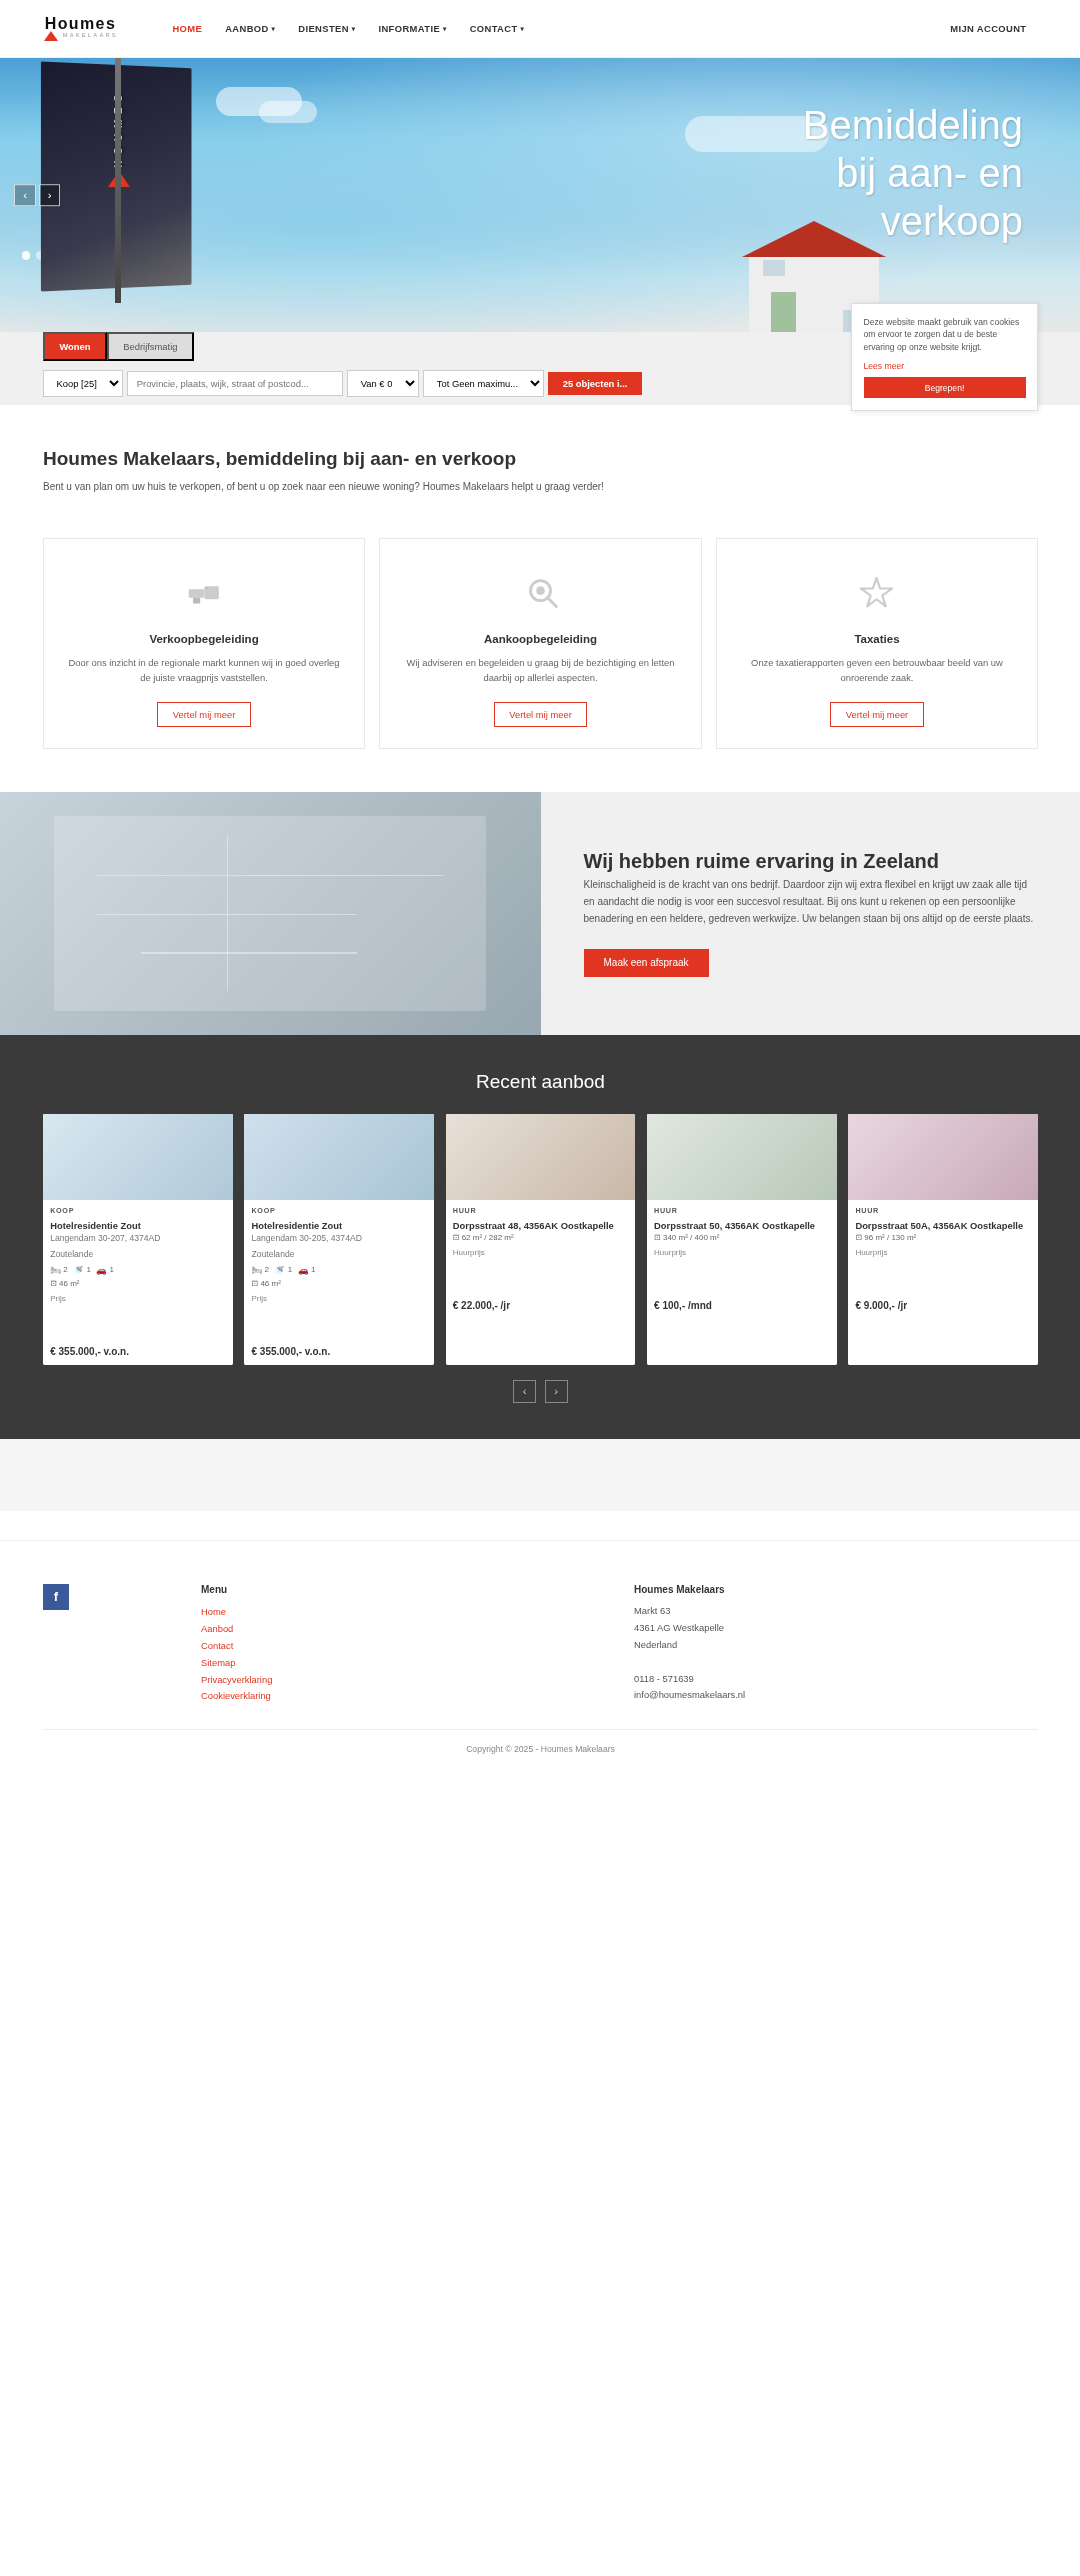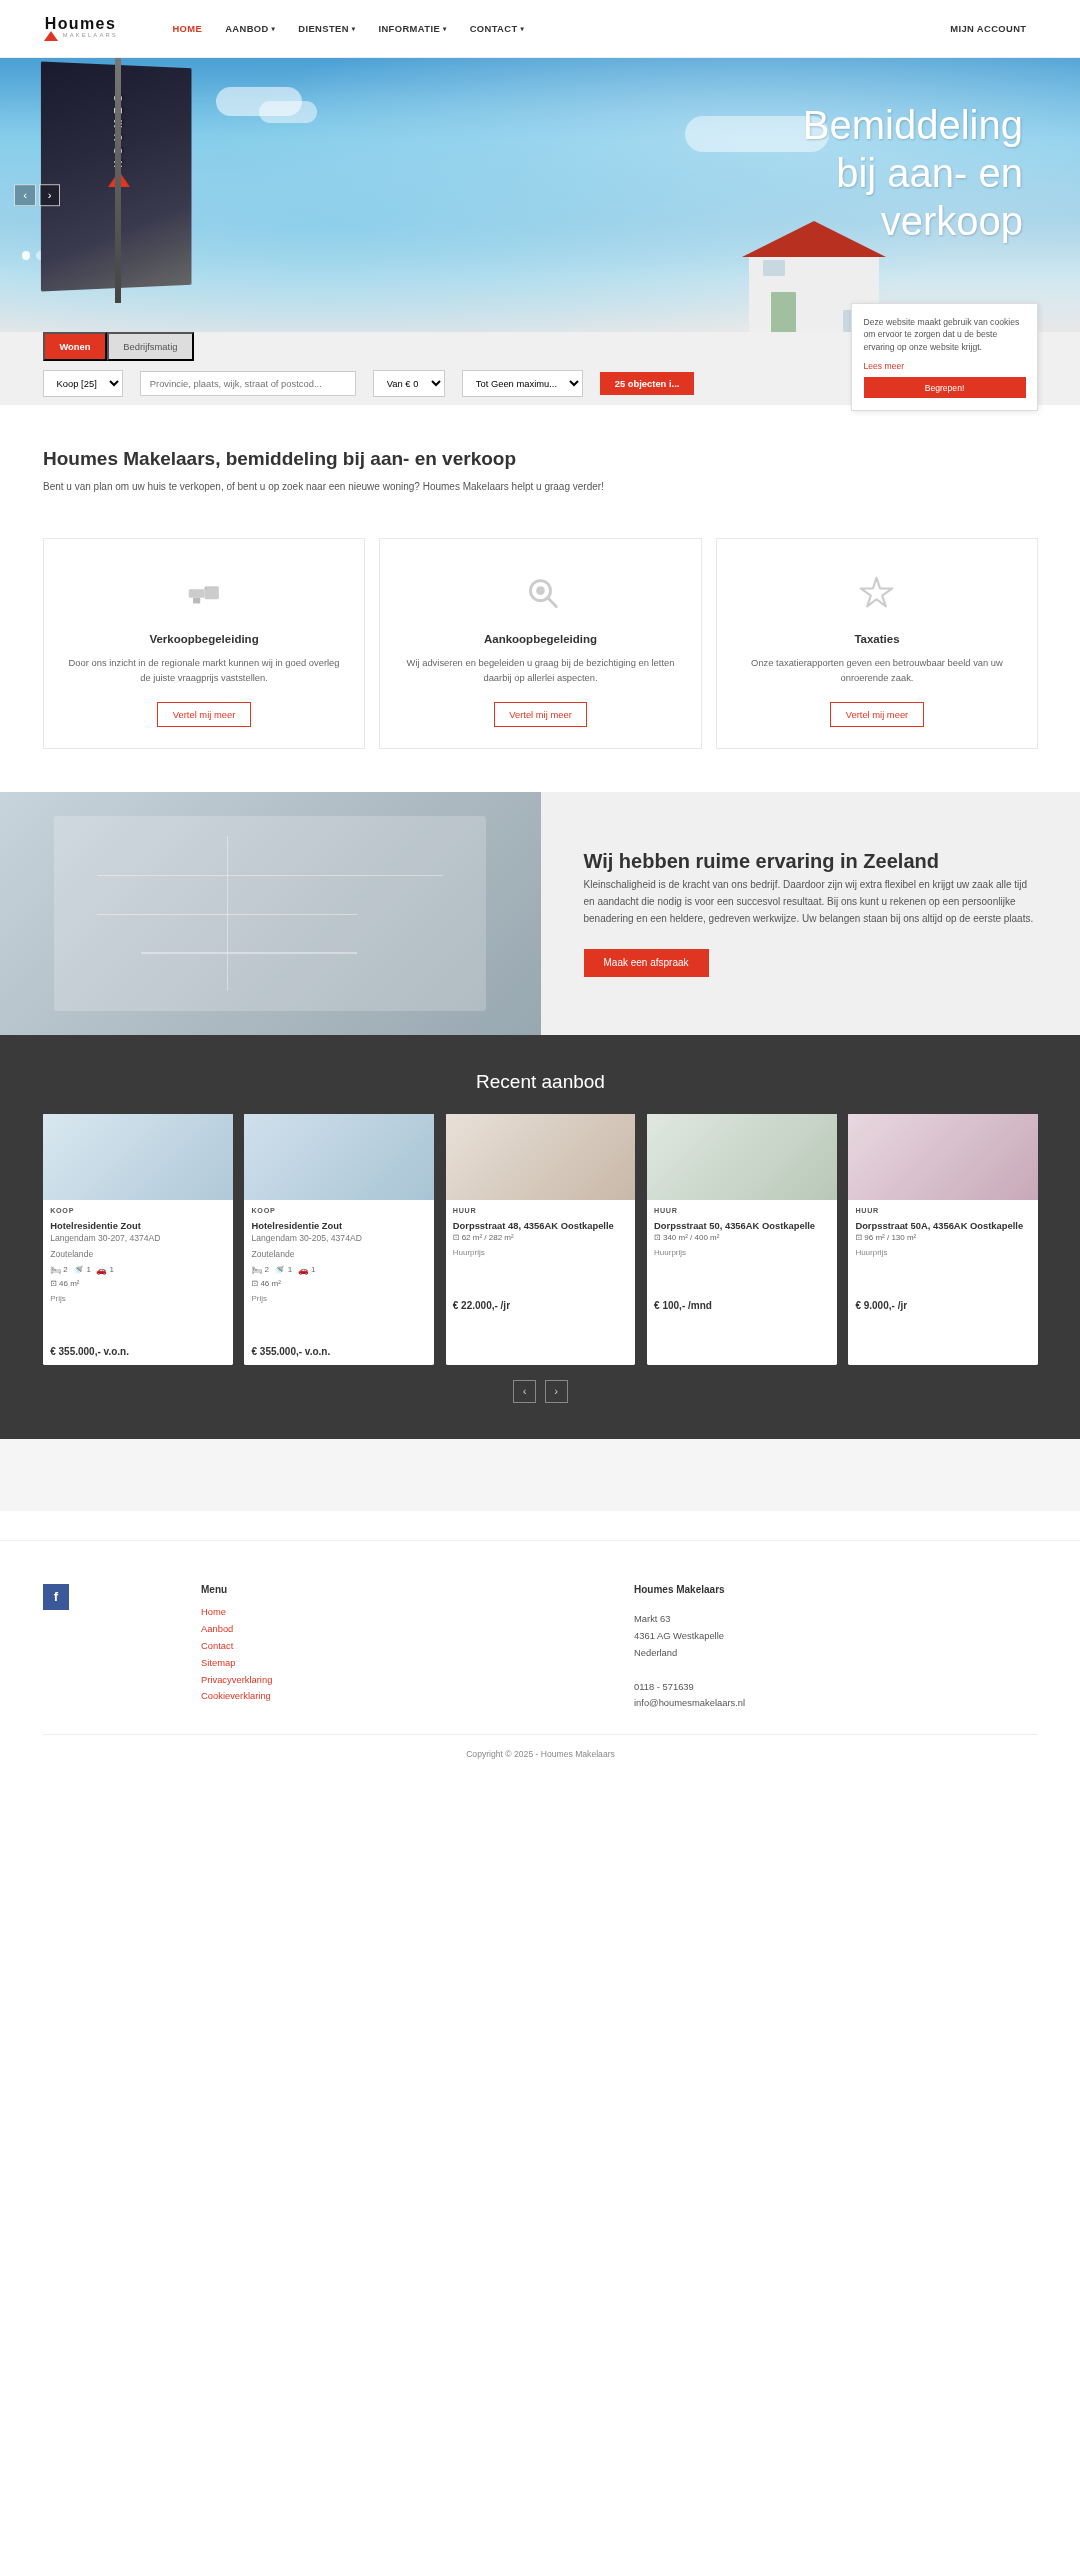--- a/index.html
+++ b/index.html
@@ -383,21 +383,21 @@
     .footer-menu a {
       font-size: 9.4px;
       color: #e03520;
       text-decoration: none;
       cursor: pointer;
     }
     .footer-contact { flex: 1; }
     .footer-contact h4 {
       font-size: 10px;
       font-weight: 700;
-      margin-bottom: 16px;
+      margin-bottom: 8px;
     }
     .footer-contact p {
       font-size: 9.4px;
       color: #555;
       line-height: 1.8;
     }
     .footer-contact a {
       color: #555;
       text-decoration: none;
     }
@@ -433,21 +433,21 @@
     .tab-bedrijfsmatig {
       background: #ddd;
       color: #555;
       padding: 7.2px 14.4px;
       font-size: 9.4px;
       cursor: pointer;
     }
     .search-row {
       display: flex;
       align-items: center;
-      gap: 17px;
+      gap: 4px;
       padding: 8.6px 0;
     }
 
     
     .logo-container {
       display: flex;
       flex-direction: column;
       align-items: center;
       line-height: 1;
     }

